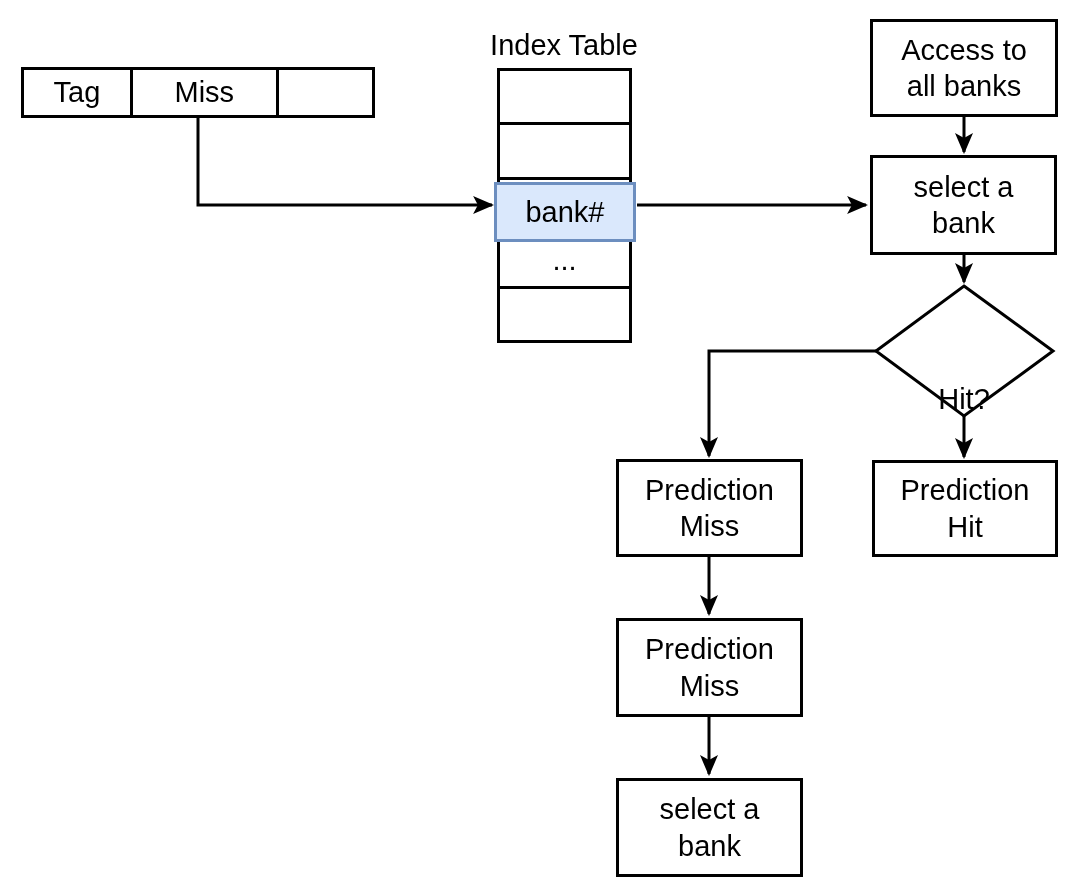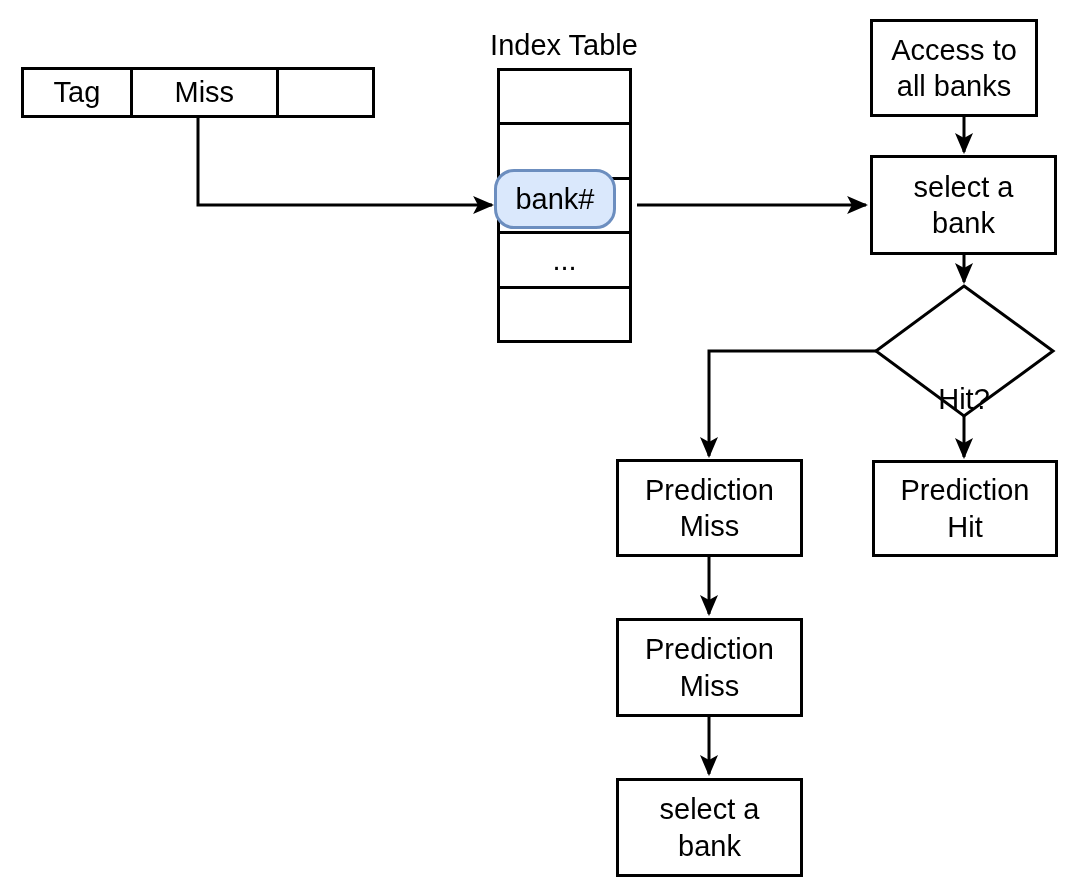--- a/index.html
+++ b/index.html
@@ -122,23 +122,23 @@
   <div class="title" style="left:454px; top:26px; width:220px; height:38px;">Index Table</div>
 
   <div class="itable" style="left:497px; top:68px; width:135px; height:275px;">
     <div class="trow"></div>
     <div class="trow"></div>
     <div class="trow"></div>
     <div class="trow">...</div>
     <div class="trow last"></div>
   </div>
 
-  <div class="hcell" style="left:494px; top:169px; width:122px; height:60px;border-radius:20px;">bank#</div>
+  <div class="hcell" style="left:494px; top:182px; width:142px; height:60px;">bank#</div>
 
-  <div class="node" style="left:870px; top:19px; width:168px; height:98px;">Access to
+  <div class="node" style="left:870px; top:19px; width:188px; height:98px;">Access to
 all banks</div>
 
   <div class="node" style="left:870px; top:155px; width:187px; height:100px;">select a
 bank</div>
 
   <div class="dlabel" style="left:914px; top:331px; width:100px; height:40px;margin-top:48px;">Hit?</div>
 
   <div class="node" style="left:616px; top:459px; width:187px; height:98px;">Prediction
 Miss</div>
 

